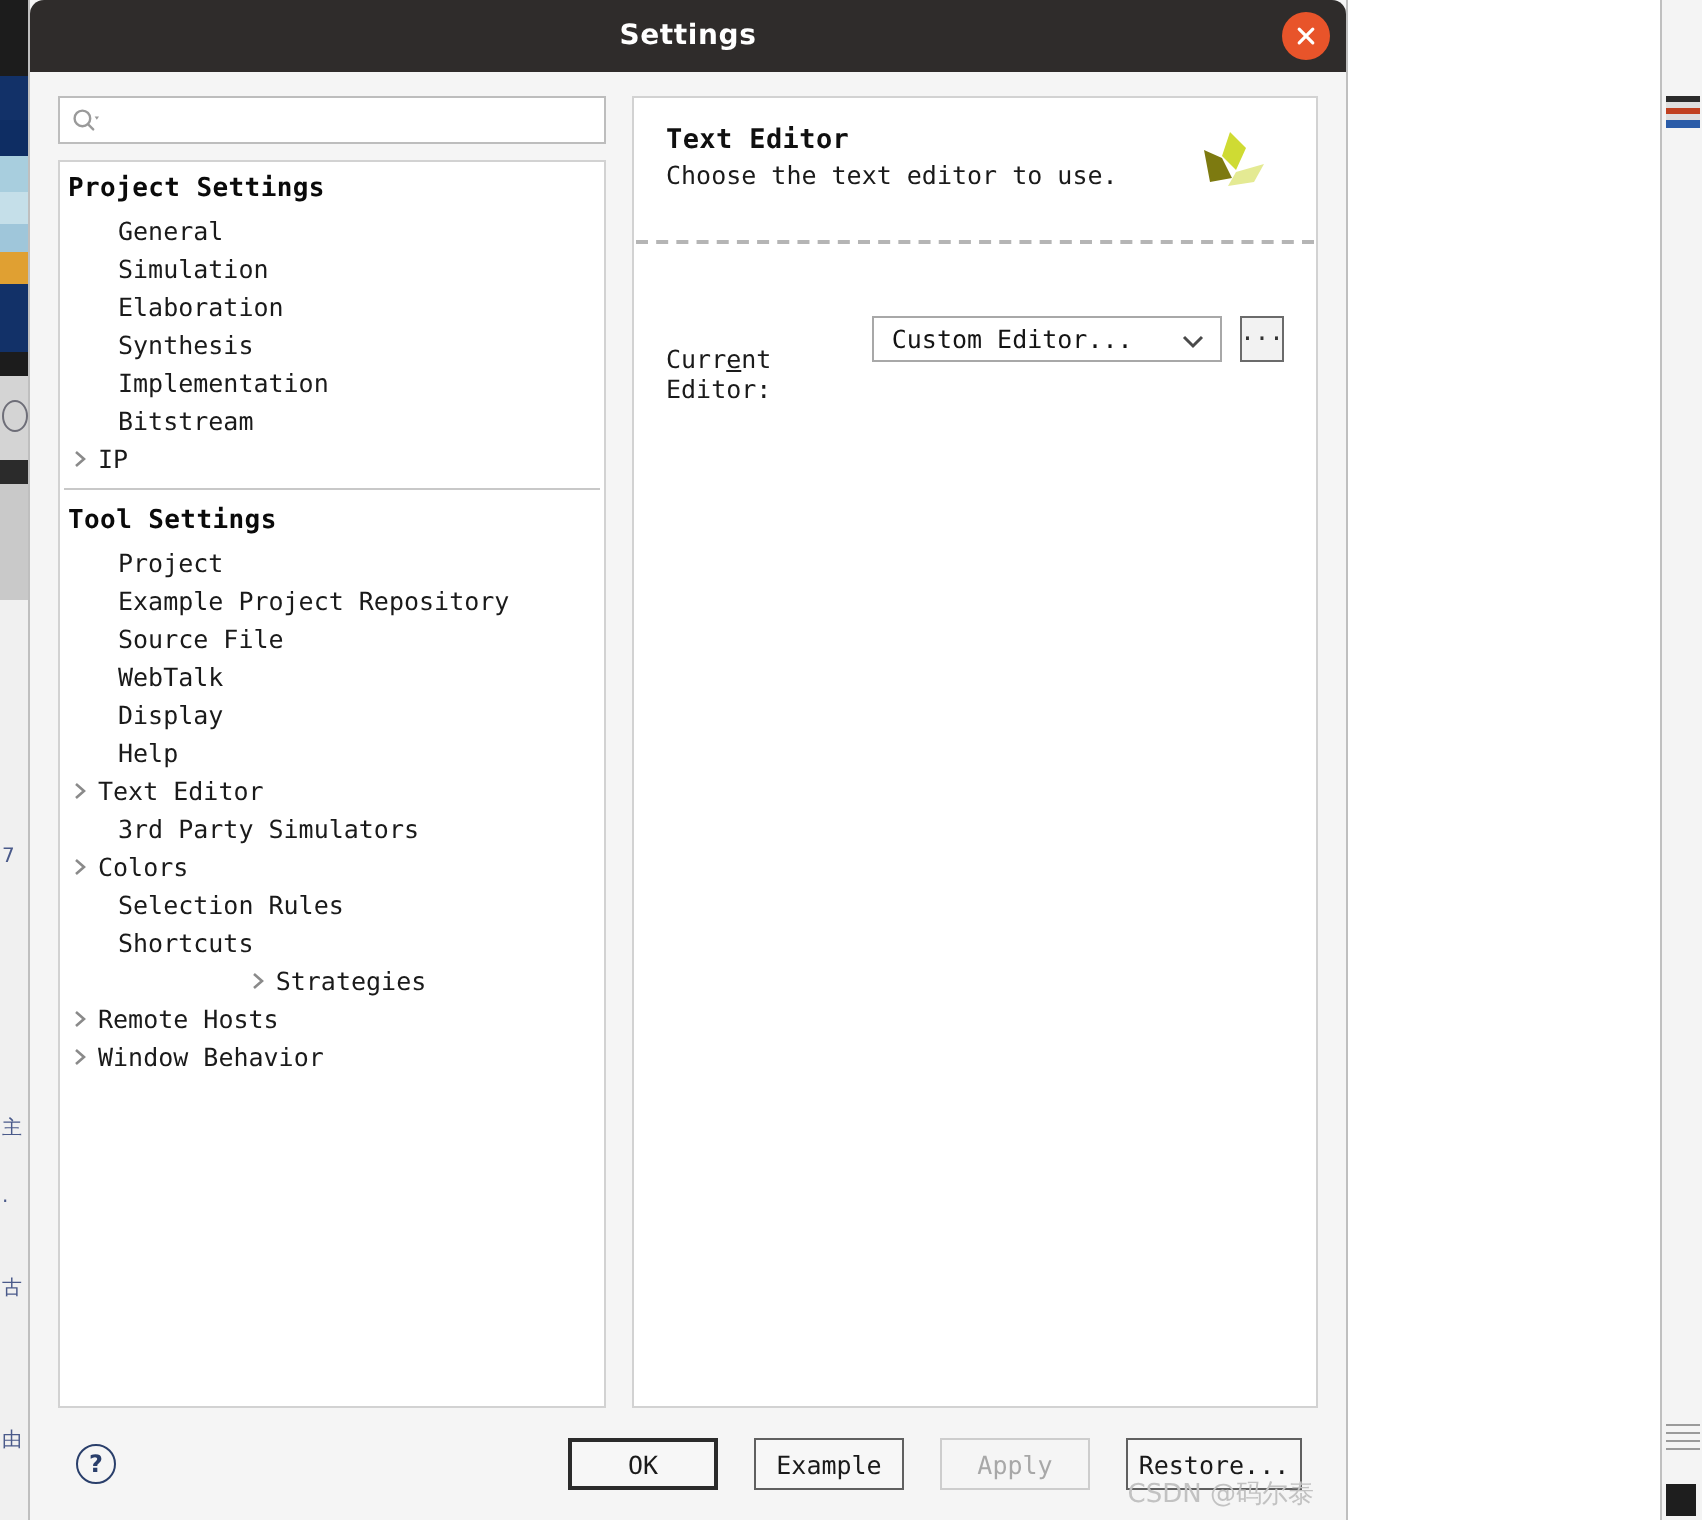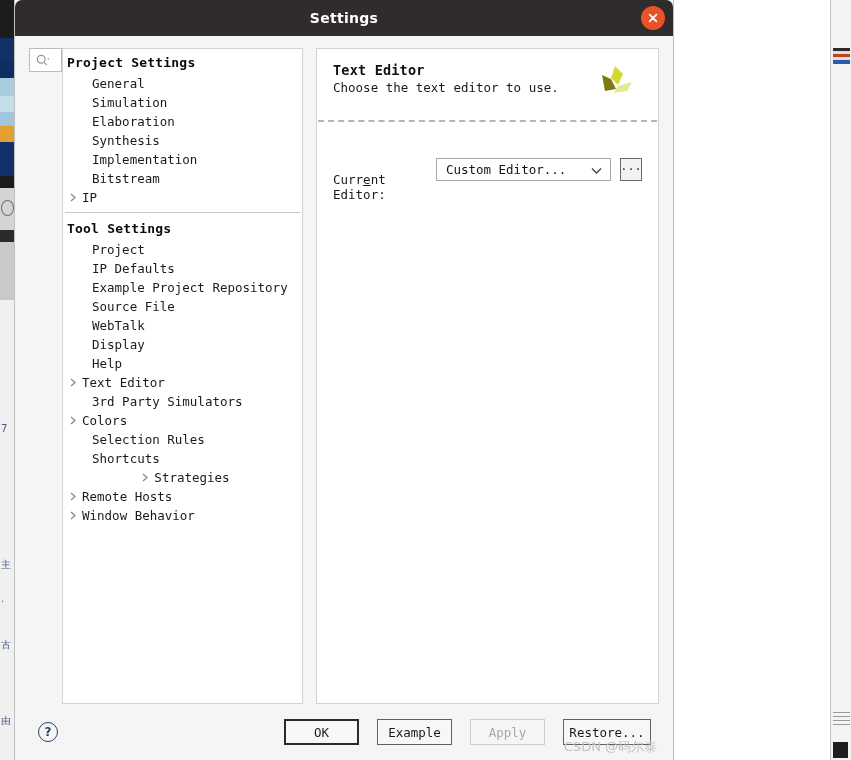--- a/index.html
+++ b/index.html
@@ -96,21 +96,21 @@
   #dialog-body {
     flex: 1 1 auto; position: relative;
     background: #f5f5f5;
     padding: 12px 14px 0 14px;
     display: flex; gap: 13px;
   }
 
   
   #left-col {
     width: 274px; flex: 0 0 274px;
-    display: flex; flex-direction: row;
+    display: flex; flex-direction: column;
   }
   #search-box {
     height: 24px; flex: 0 0 24px;
     background: #ffffff;
     border: 1px solid #bdbdbd;
     display: flex; align-items: center;
     padding: 0 6px; margin-bottom: 8px;
   }
   #search-icon { flex: 0 0 auto; display: flex; align-items: center; }
   #search-input {
@@ -350,28 +350,20 @@
               </svg>
           </span>
           <span class="tree-label">Project</span>
         </div>
         <div class="tree-item">
           <span class="twisty empty">
             <svg width="7" height="9" viewBox="0 0 7 9">
                 <path d="M1 1 L5 4.5 L1 8" fill="none" stroke="#8a8a8a" stroke-width="1.3"></path>
               </svg>
           </span>
-          <span class="tree-label">IP Defaults</span>
-        </div>
-        <div class="tree-item">
-          <span class="twisty empty">
-            <svg width="7" height="9" viewBox="0 0 7 9">
-                <path d="M1 1 L5 4.5 L1 8" fill="none" stroke="#8a8a8a" stroke-width="1.3"></path>
-              </svg>
-          </span>
           <span class="tree-label">Example Project Repository</span>
         </div>
         <div class="tree-item">
           <span class="twisty empty">
             <svg width="7" height="9" viewBox="0 0 7 9">
                 <path d="M1 1 L5 4.5 L1 8" fill="none" stroke="#8a8a8a" stroke-width="1.3"></path>
               </svg>
           </span>
           <span class="tree-label">Source File</span>
         </div>

